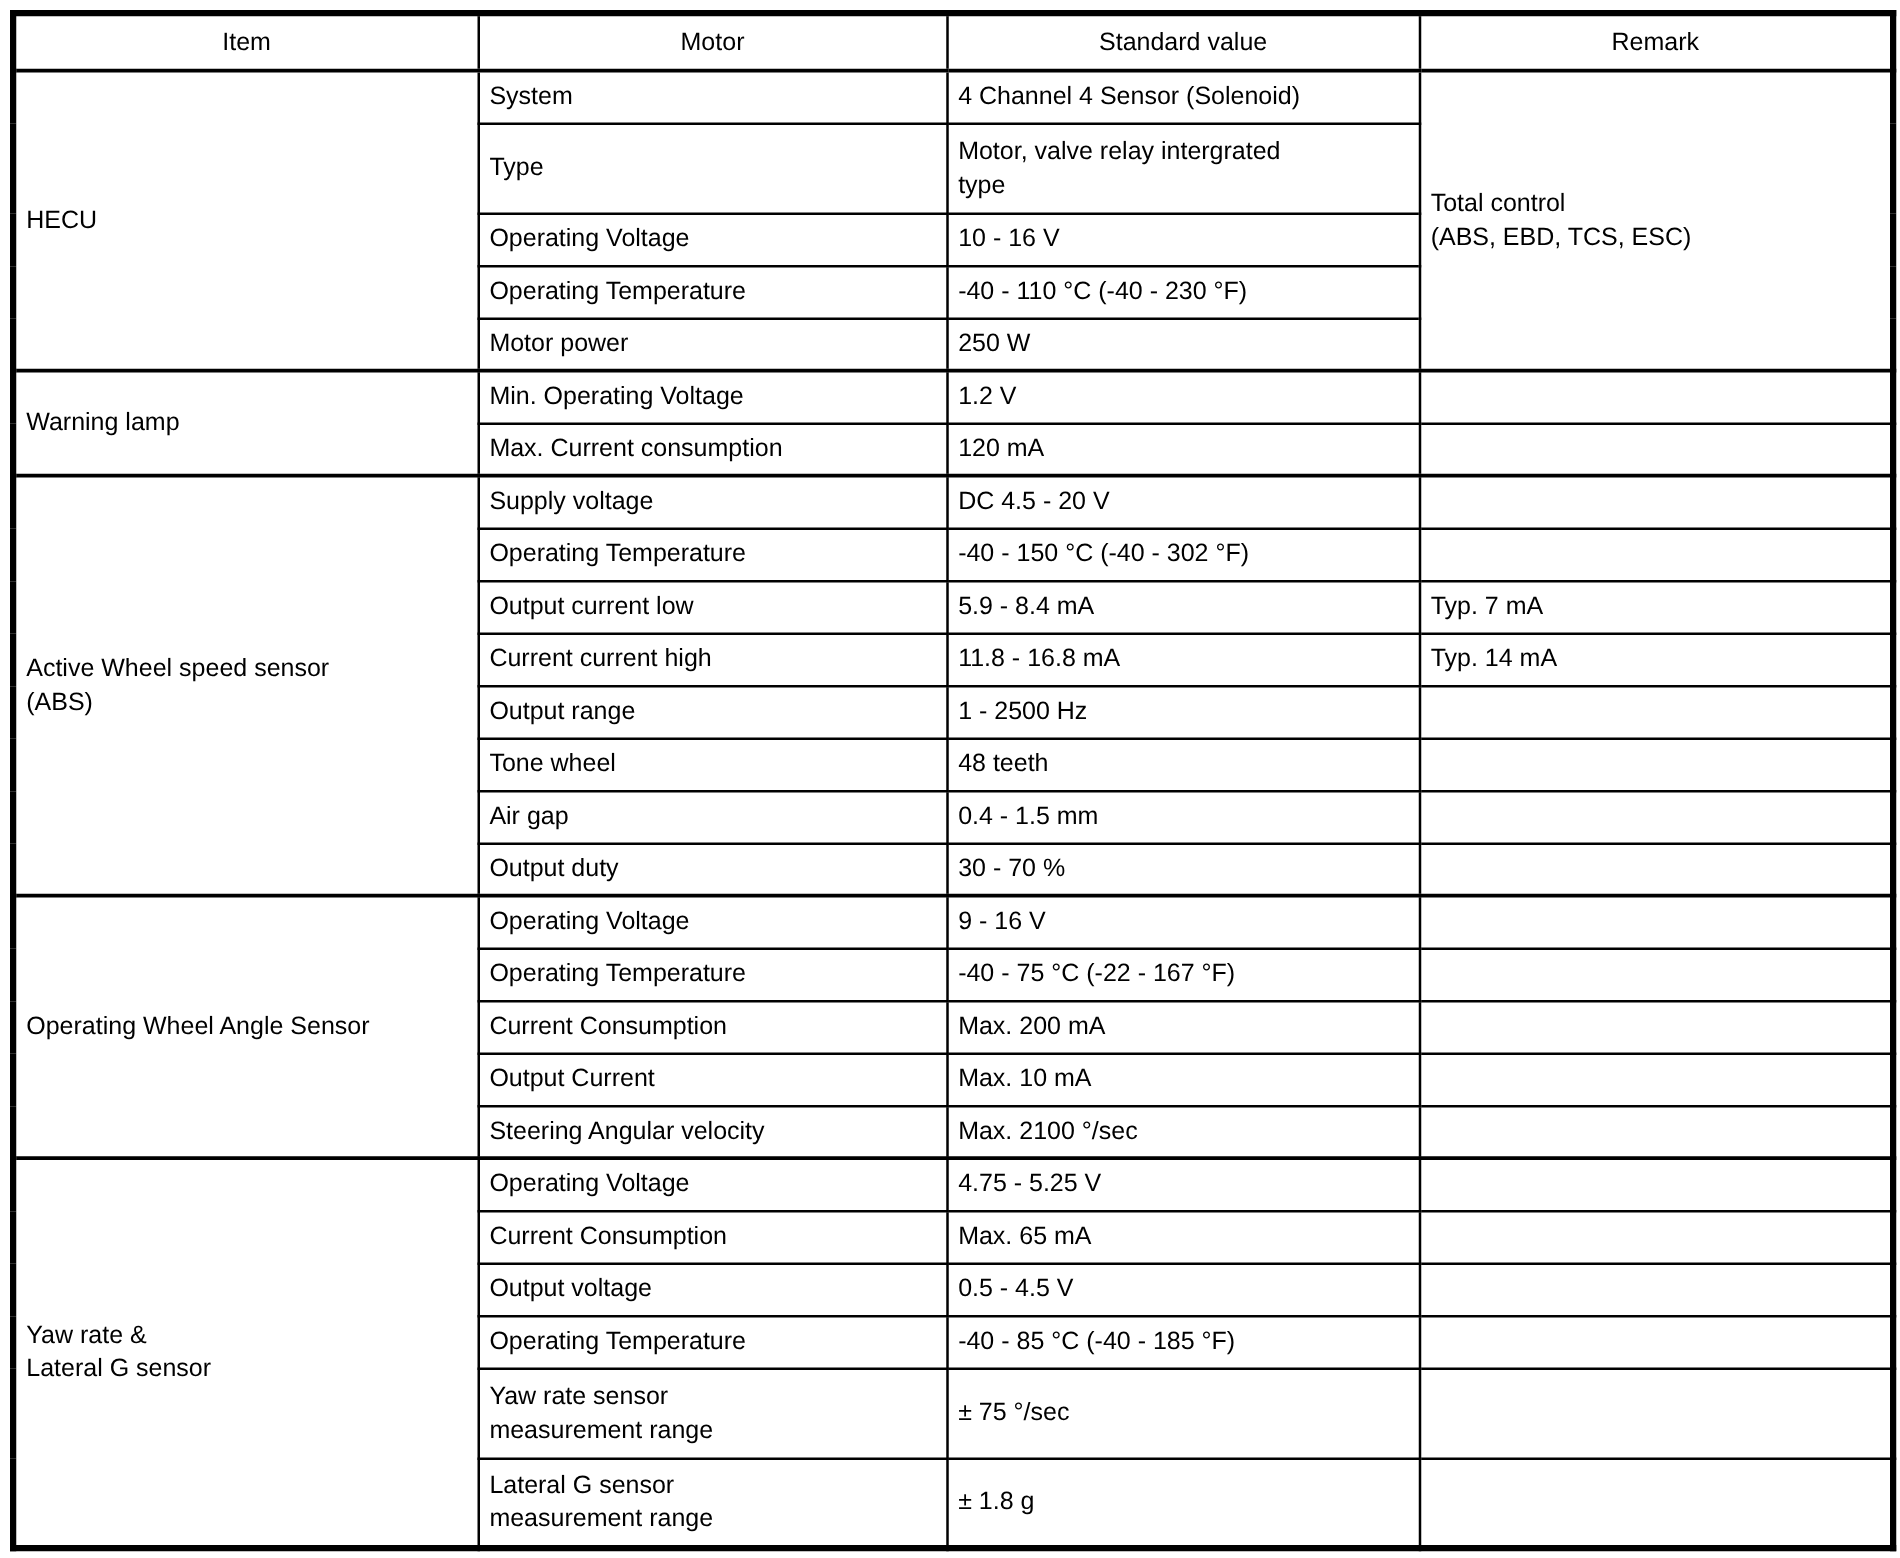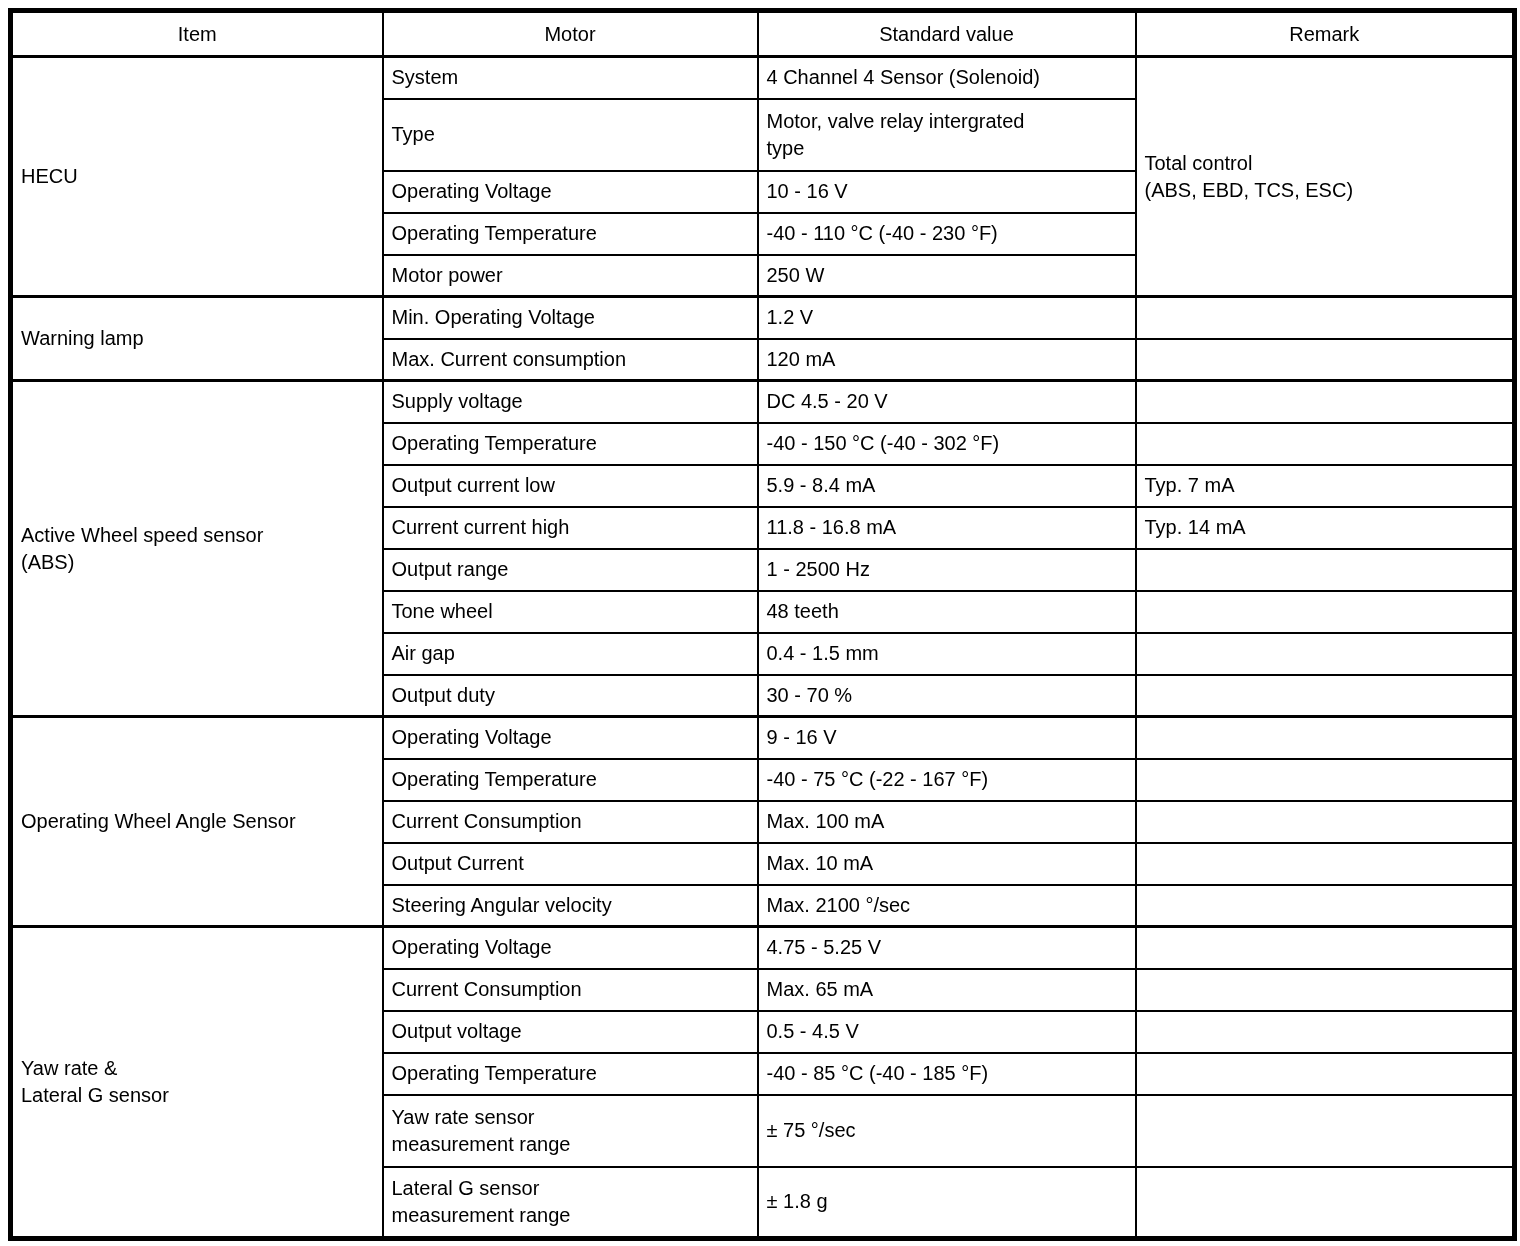--- a/index.html
+++ b/index.html
@@ -166,21 +166,21 @@
         <td>9 - 16 V</td>
         <td></td>
       </tr>
       <tr class="row">
         <td>Operating Temperature</td>
         <td>-40 - 75 °C (-22 - 167 °F)</td>
         <td></td>
       </tr>
       <tr class="row">
         <td>Current Consumption</td>
-        <td>Max. 100 mA</td>
+        <td>Max. 200 mA</td>
         <td></td>
       </tr>
       <tr class="row">
         <td>Output Current</td>
         <td>Max. 10 mA</td>
         <td></td>
       </tr>
       <tr class="row">
         <td>Steering Angular velocity</td>
         <td>Max. 2100 °/sec</td>

